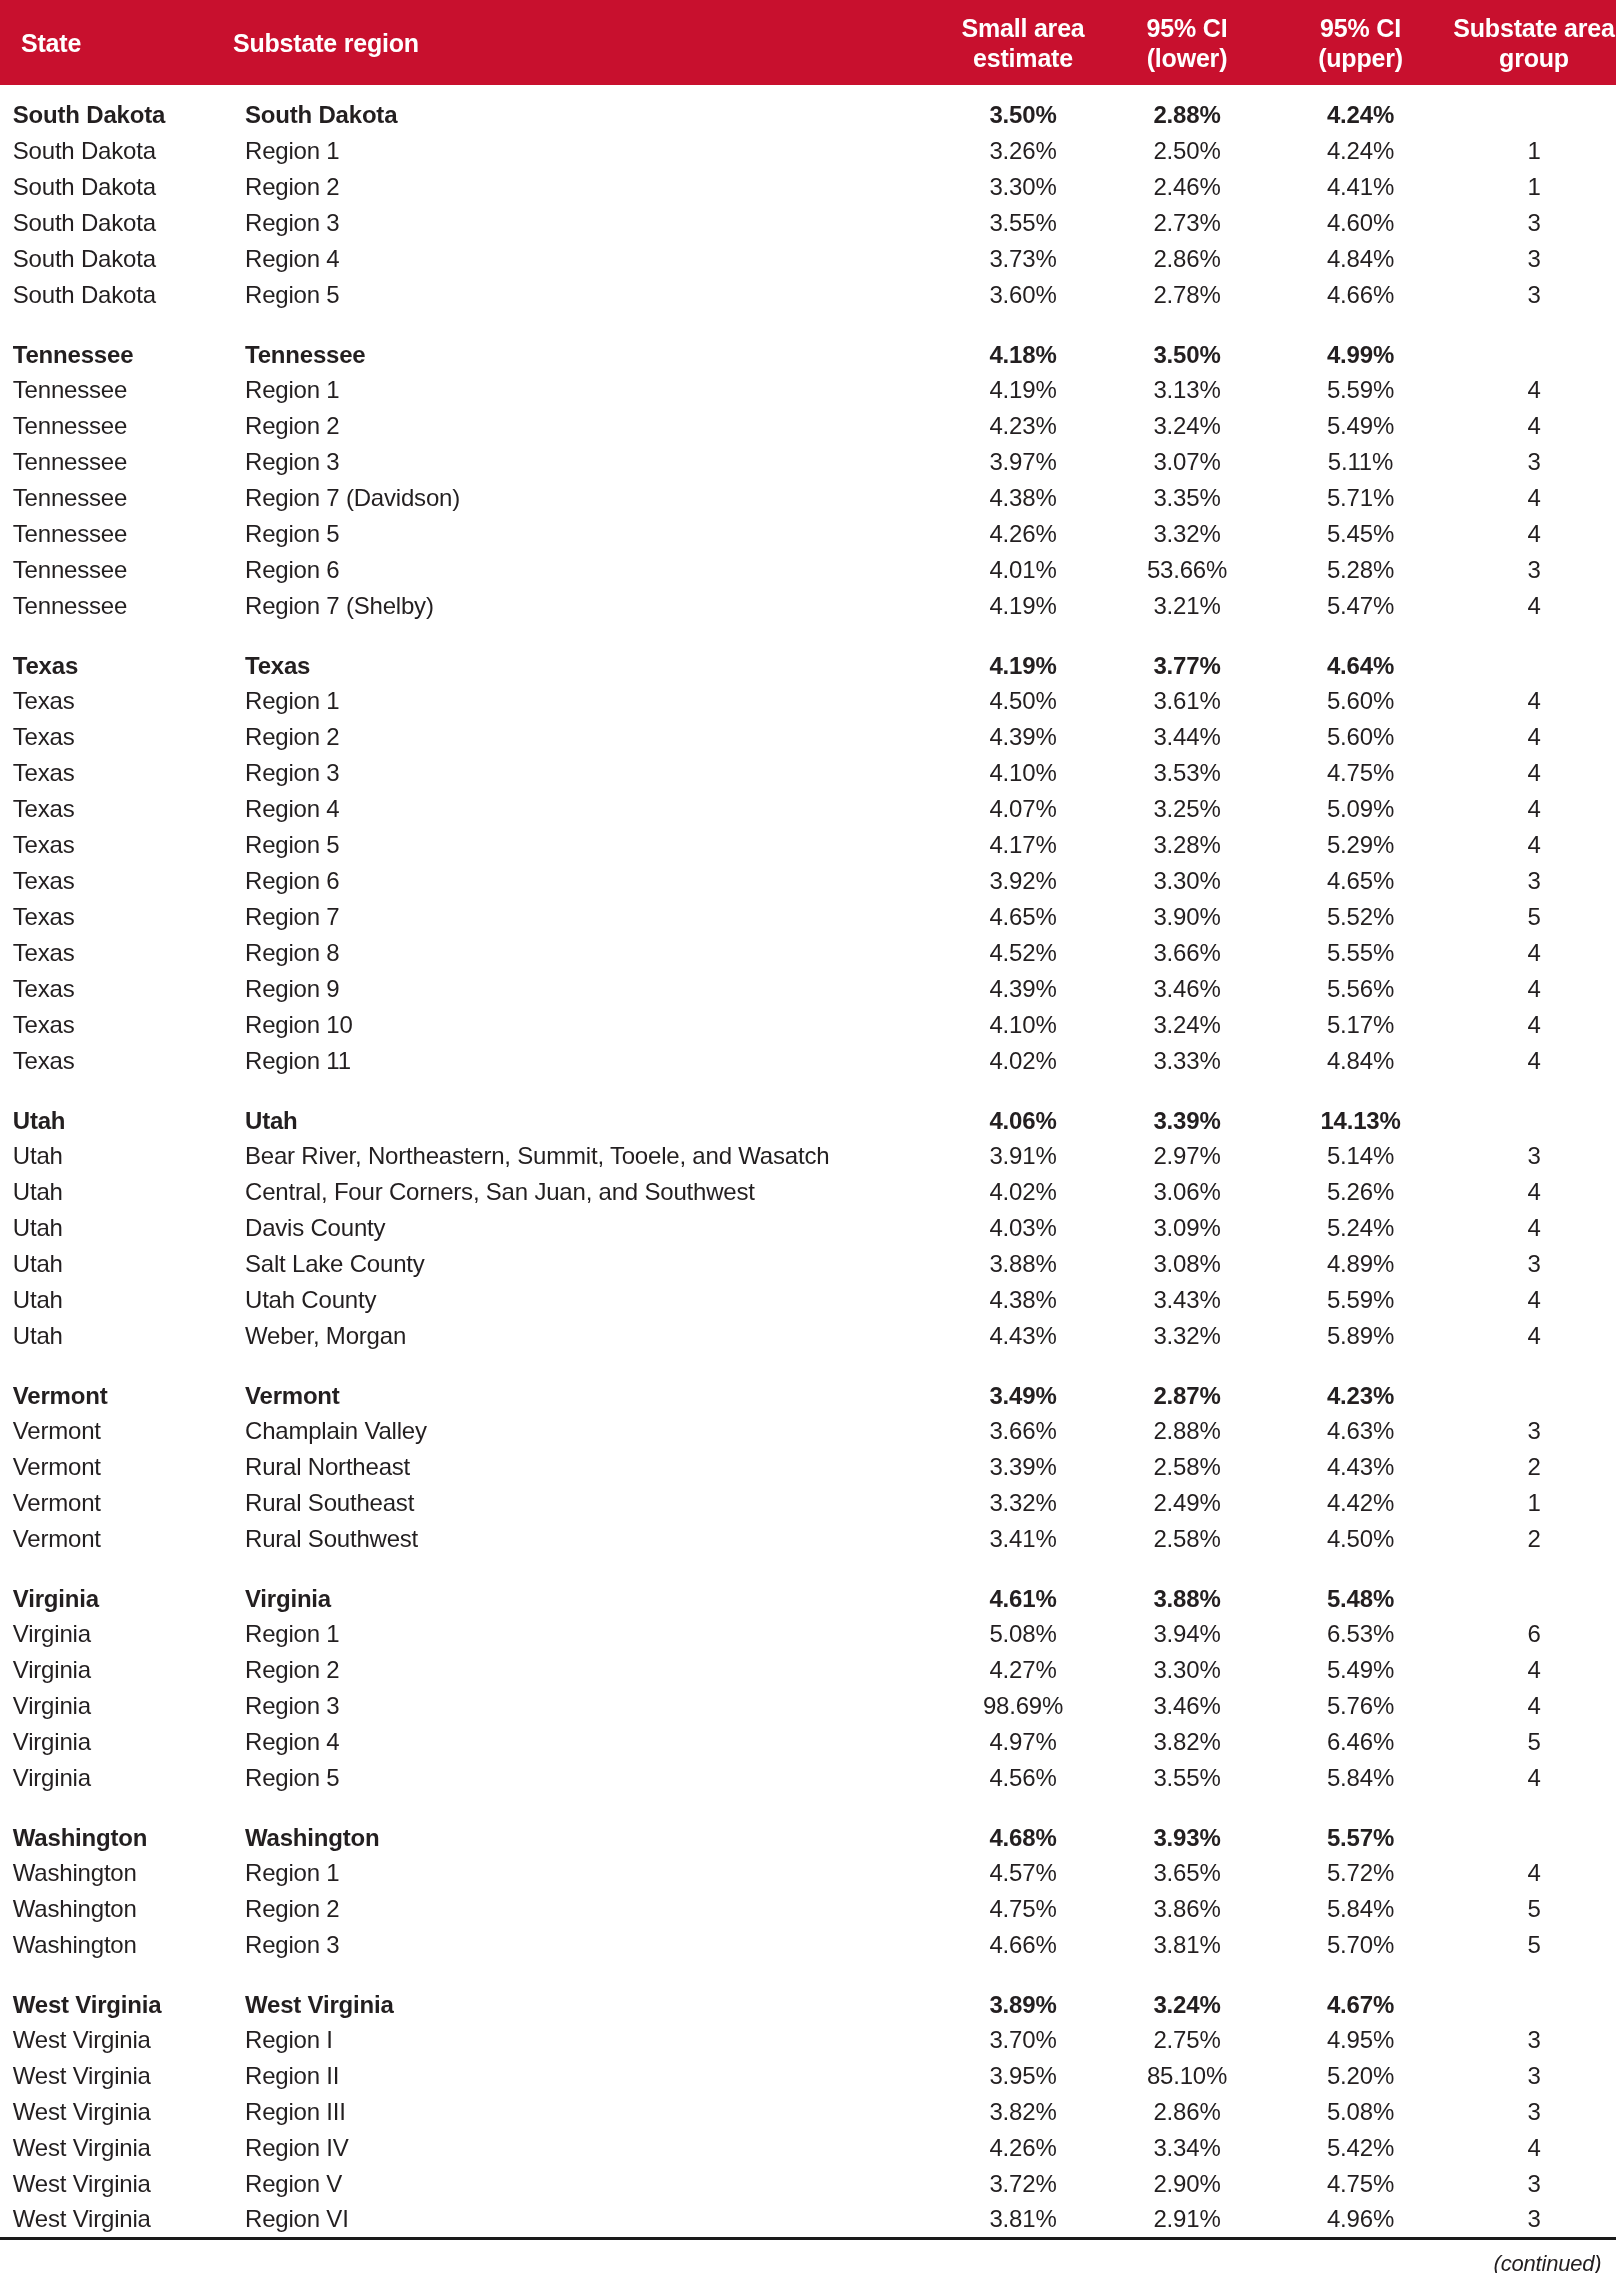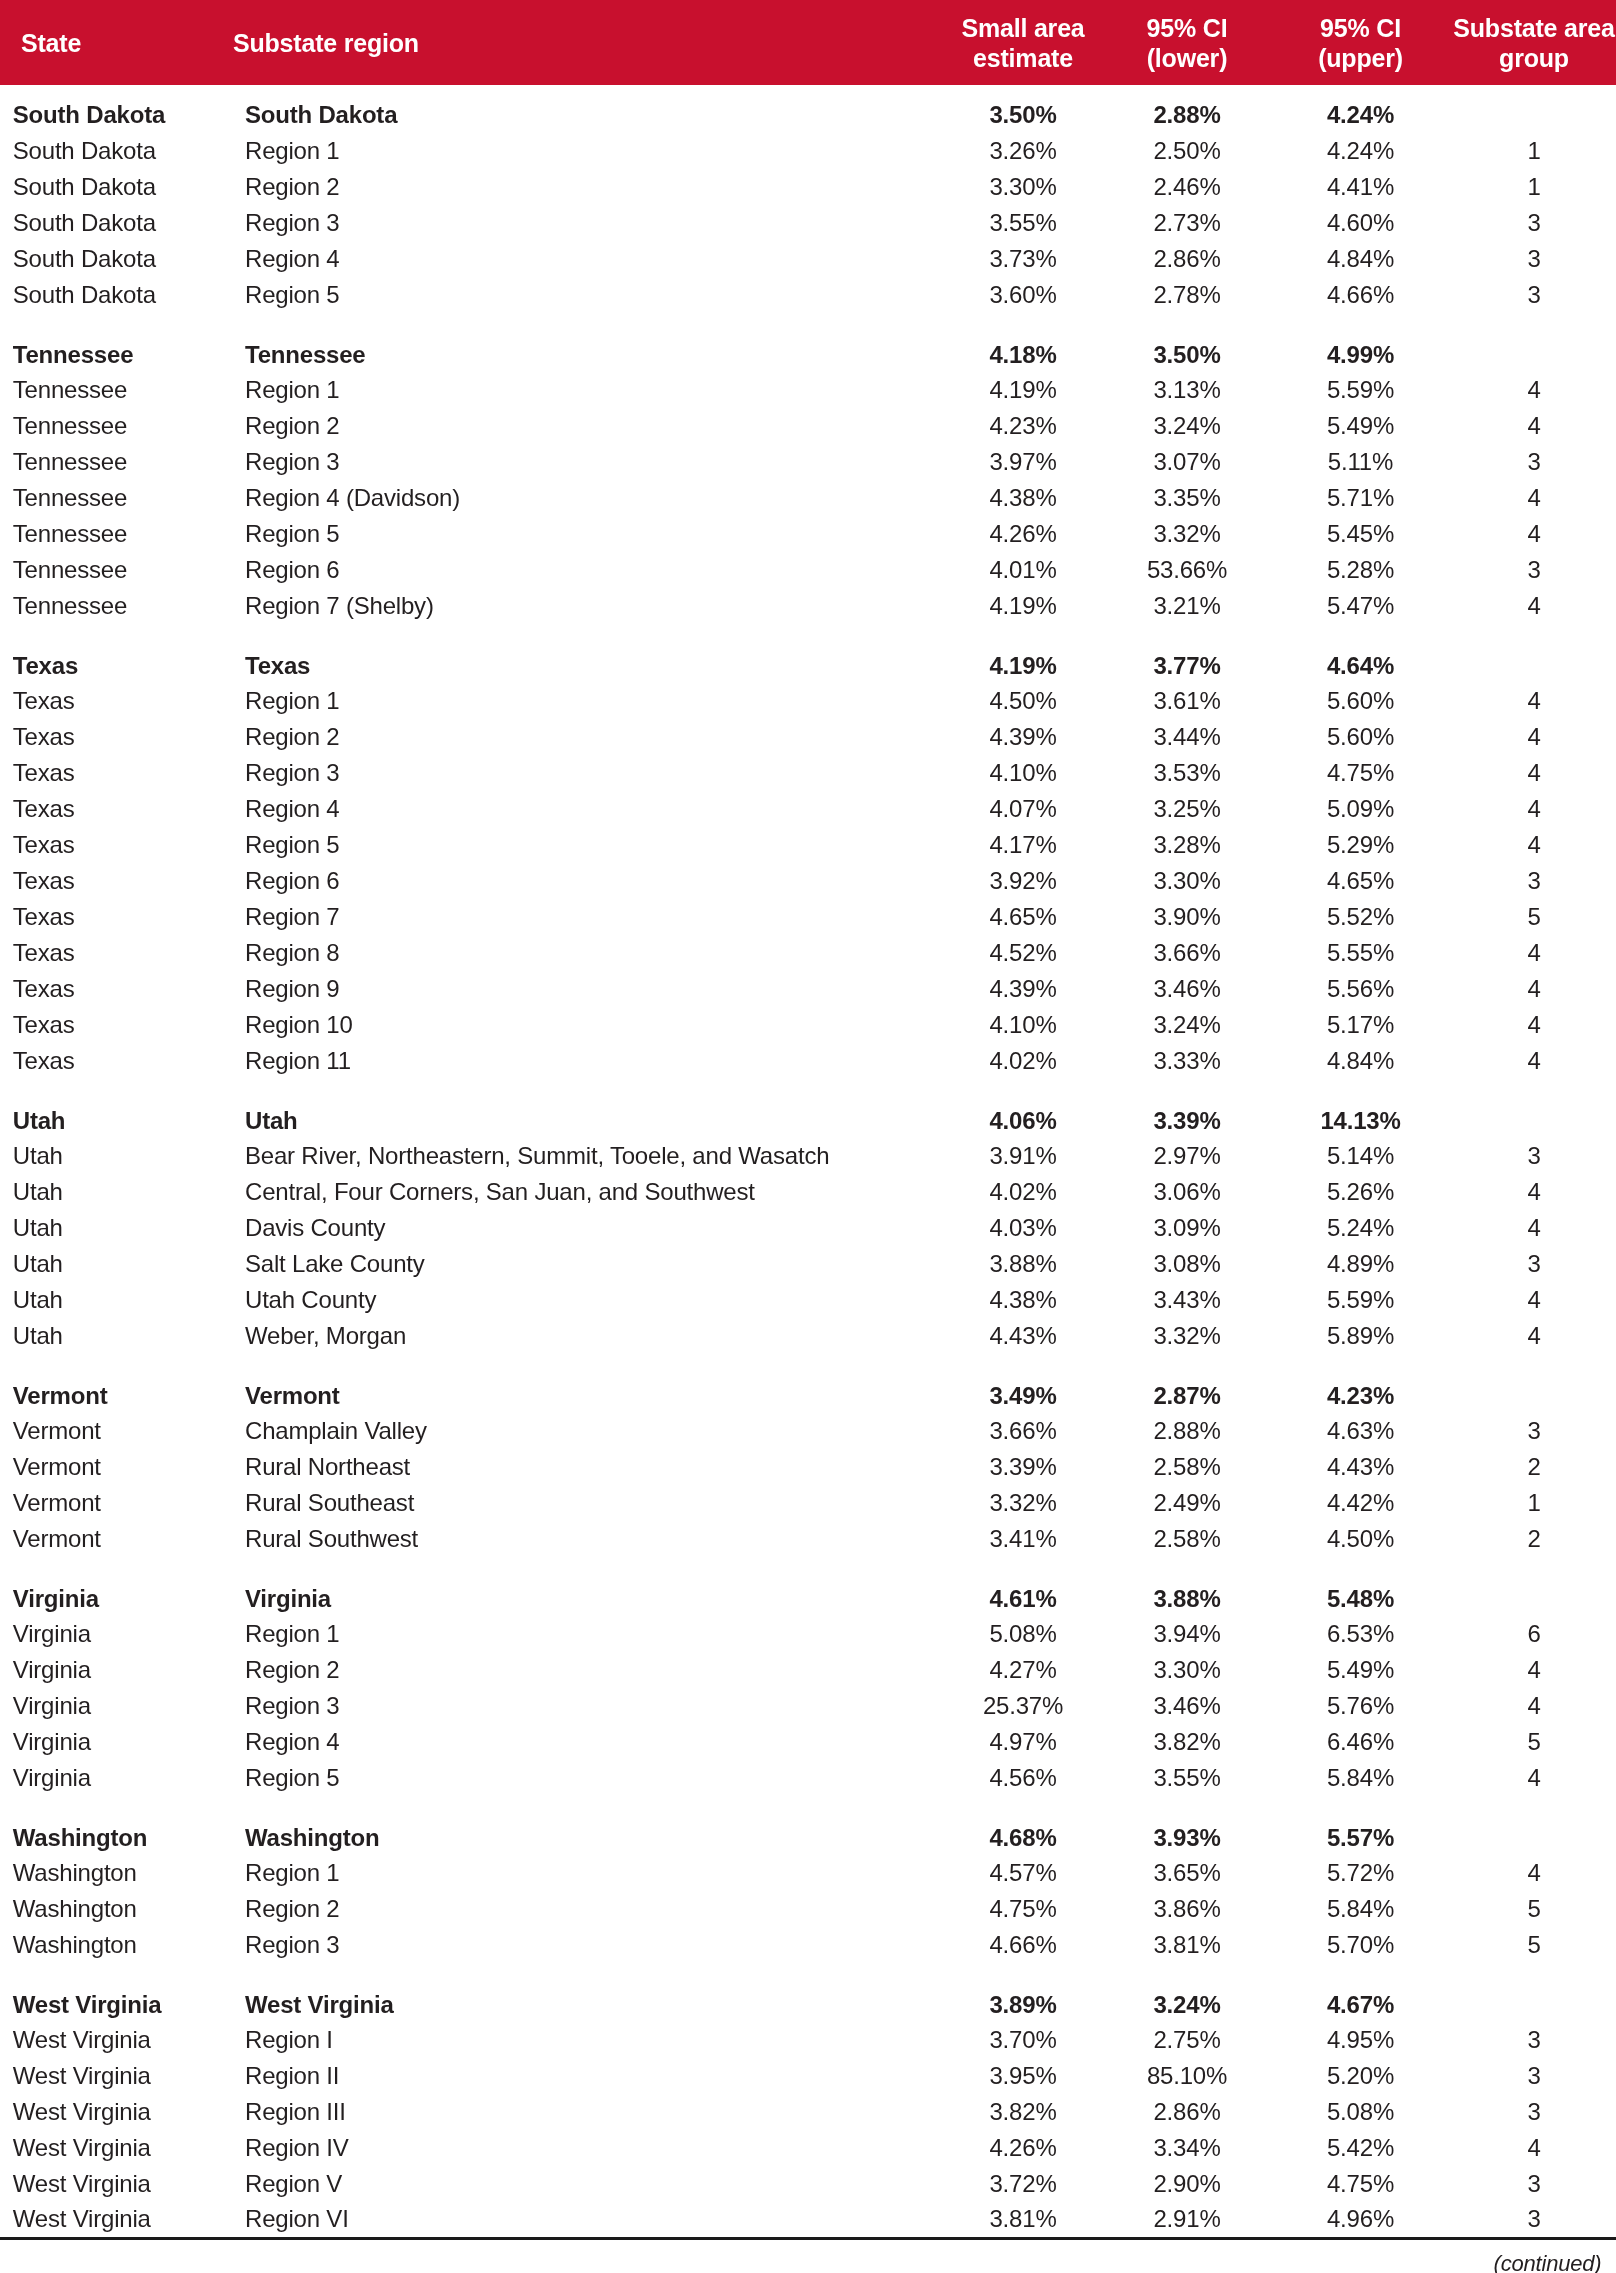--- a/index.html
+++ b/index.html
@@ -150,21 +150,21 @@
       <tr class="">
         <td class="col-state">Tennessee</td>
         <td class="col-region">Region 3</td>
         <td class="col-estimate">3.97%</td>
         <td class="col-lower">3.07%</td>
         <td class="col-upper">5.11%</td>
         <td class="col-group">3</td>
       </tr>
       <tr class="">
         <td class="col-state">Tennessee</td>
-        <td class="col-region">Region 4 (Davidson)</td>
+        <td class="col-region">Region 7 (Davidson)</td>
         <td class="col-estimate">4.38%</td>
         <td class="col-lower">3.35%</td>
         <td class="col-upper">5.71%</td>
         <td class="col-group">4</td>
       </tr>
       <tr class="">
         <td class="col-state">Tennessee</td>
         <td class="col-region">Region 5</td>
         <td class="col-estimate">4.26%</td>
         <td class="col-lower">3.32%</td>
@@ -399,21 +399,21 @@
         <td class="col-state">Virginia</td>
         <td class="col-region">Region 2</td>
         <td class="col-estimate">4.27%</td>
         <td class="col-lower">3.30%</td>
         <td class="col-upper">5.49%</td>
         <td class="col-group">4</td>
       </tr>
       <tr class="">
         <td class="col-state">Virginia</td>
         <td class="col-region">Region 3</td>
-        <td class="col-estimate">25.37%</td>
+        <td class="col-estimate">98.69%</td>
         <td class="col-lower">3.46%</td>
         <td class="col-upper">5.76%</td>
         <td class="col-group">4</td>
       </tr>
       <tr class="">
         <td class="col-state">Virginia</td>
         <td class="col-region">Region 4</td>
         <td class="col-estimate">4.97%</td>
         <td class="col-lower">3.82%</td>
         <td class="col-upper">6.46%</td>

